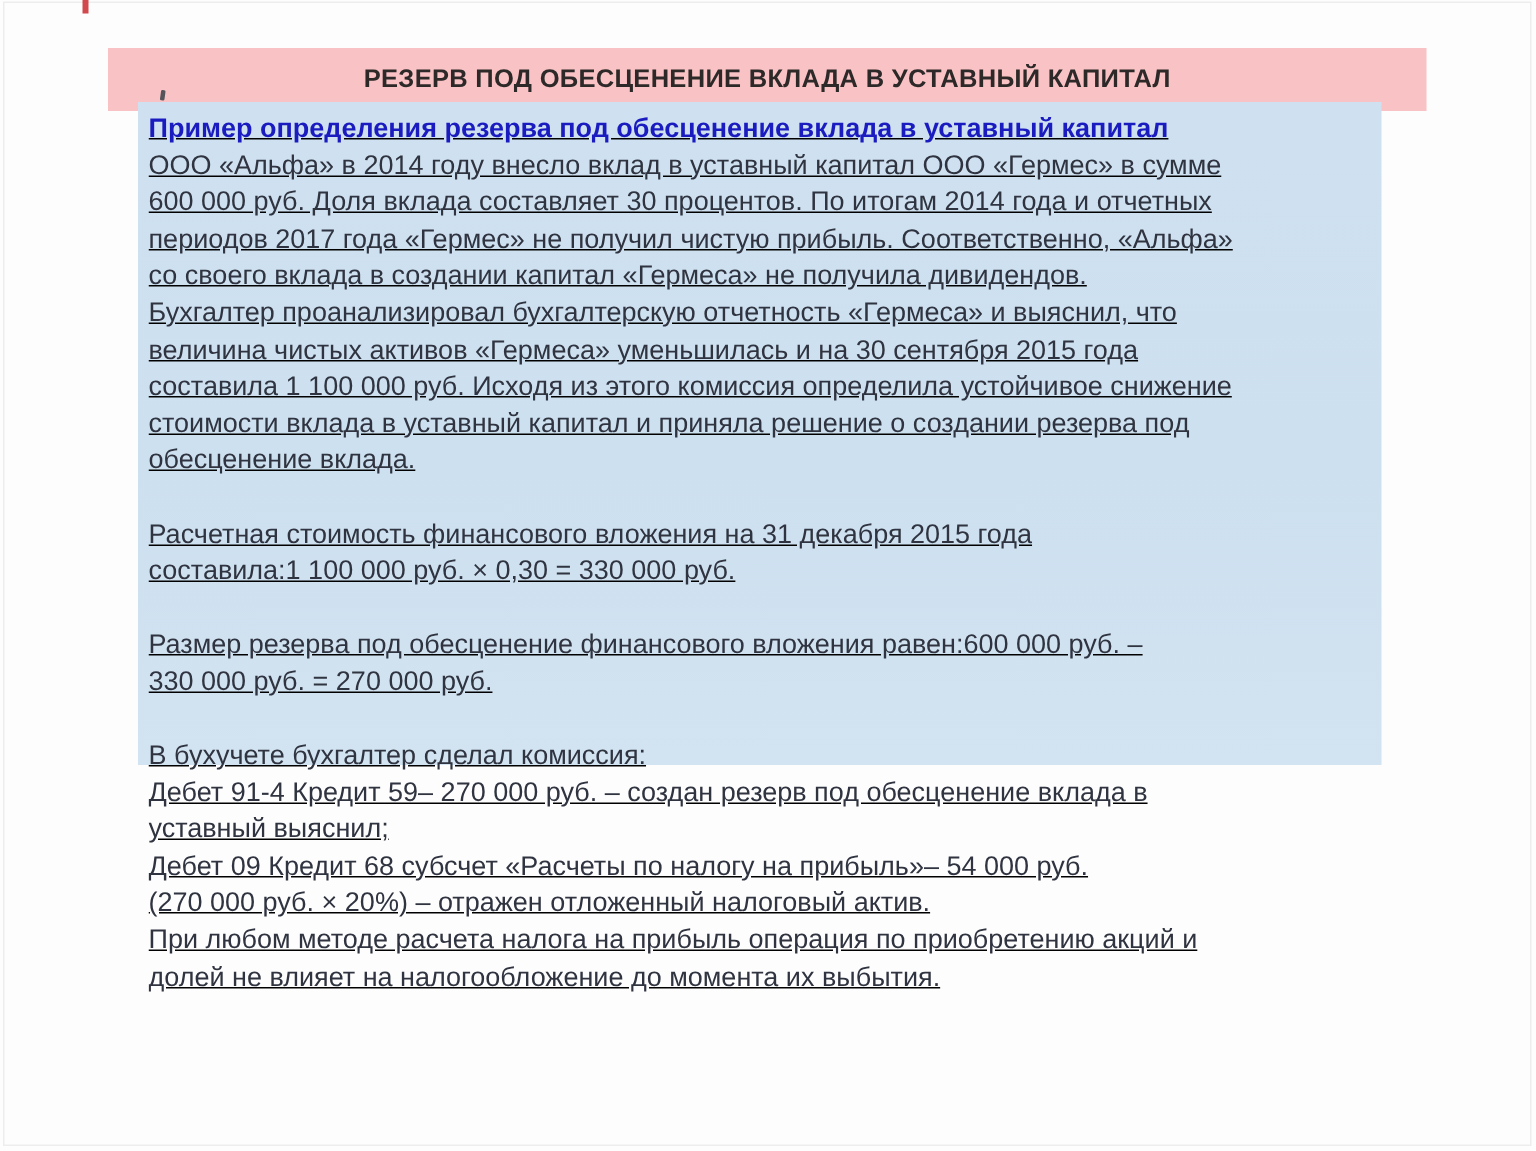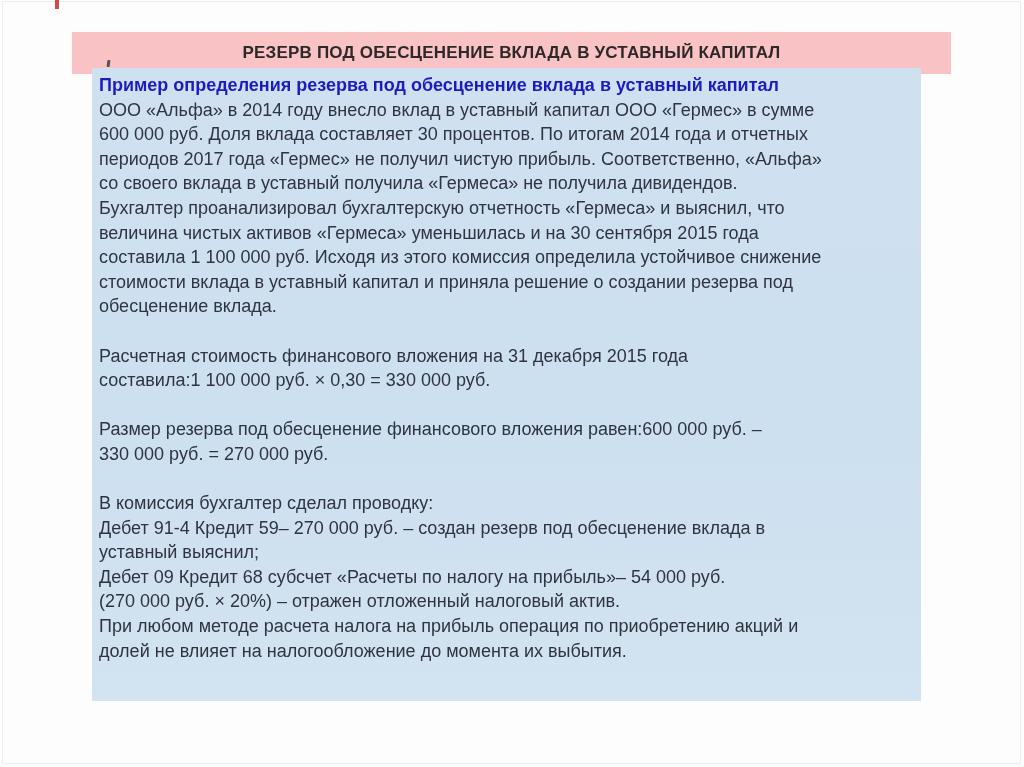--- a/index.html
+++ b/index.html
@@ -32,24 +32,25 @@
   .title-bar .title-text {
     font-size: 17px;
     font-weight: bold;
     color: #2e2929;
     letter-spacing: 0.2px;
     white-space: nowrap;
   }
   .content-panel {
     position: absolute;
     left: 92px; top: 68px;
-    width: 829px; height: 633px;
+    width: 829px; height: 442px;
     background: linear-gradient(180deg, #cfe1f0 0%, #cde0ef 55%, #d2e3f1 100%);
     padding: 5px 6px 0 7px;
     box-sizing: border-box;
+    text-decoration: underline;
   }
   .row {
     font-size: 18px;
     line-height: 24.6px;
     min-height: 24.6px;
     white-space: nowrap;
     overflow: hidden;
     color: #303440;
   }
   .row.heading {
@@ -84,34 +85,34 @@
     <span class="title-text">РЕЗЕРВ ПОД ОБЕСЦЕНЕНИЕ ВКЛАДА В УСТАВНЫЙ КАПИТАЛ</span>
   </div>
 
   <div class="stray-tick"></div>
 
   <div class="content-panel">
     <div class="row heading">Пример определения резерва под обесценение вклада в уставный капитал</div>
     <div class="row">ООО «Альфа» в 2014 году внесло вклад в уставный капитал ООО «Гермес» в сумме</div>
     <div class="row">600 000 руб. Доля вклада составляет 30 процентов. По итогам 2014 года и отчетных</div>
     <div class="row">периодов 2017 года «Гермес» не получил чистую прибыль. Соответственно, «Альфа»</div>
-    <div class="row">со своего вклада в уставный получила «Гермеса» не получила дивидендов.</div>
+    <div class="row">со своего вклада в создании капитал «Гермеса» не получила дивидендов.</div>
     <div class="row">Бухгалтер проанализировал бухгалтерскую отчетность «Гермеса» и выяснил, что</div>
     <div class="row">величина чистых активов «Гермеса» уменьшилась и на 30 сентября 2015 года</div>
     <div class="row">составила 1 100 000 руб. Исходя из этого комиссия определила устойчивое снижение</div>
     <div class="row">стоимости вклада в уставный капитал и приняла решение о создании резерва под</div>
     <div class="row">обесценение вклада.</div>
     <div class="row"></div>
     <div class="row">Расчетная стоимость финансового вложения на 31 декабря 2015 года</div>
     <div class="row">составила:1 100 000 руб. × 0,30 = 330 000 руб.</div>
     <div class="row"></div>
     <div class="row">Размер резерва под обесценение финансового вложения равен:600 000 руб. –</div>
     <div class="row">330 000 руб. = 270 000 руб.</div>
     <div class="row"></div>
-    <div class="row">В комиссия бухгалтер сделал проводку:</div>
+    <div class="row">В бухучете бухгалтер сделал комиссия:</div>
     <div class="row">Дебет 91-4 Кредит 59– 270 000 руб. – создан резерв под обесценение вклада в</div>
     <div class="row">уставный выяснил;</div>
     <div class="row">Дебет 09 Кредит 68 субсчет «Расчеты по налогу на прибыль»– 54 000 руб.</div>
     <div class="row">(270 000 руб. × 20%) – отражен отложенный налоговый актив.</div>
     <div class="row">При любом методе расчета налога на прибыль операция по приобретению акций и</div>
     <div class="row">долей не влияет на налогообложение до момента их выбытия.</div>
   </div>
 
 </div>
 

